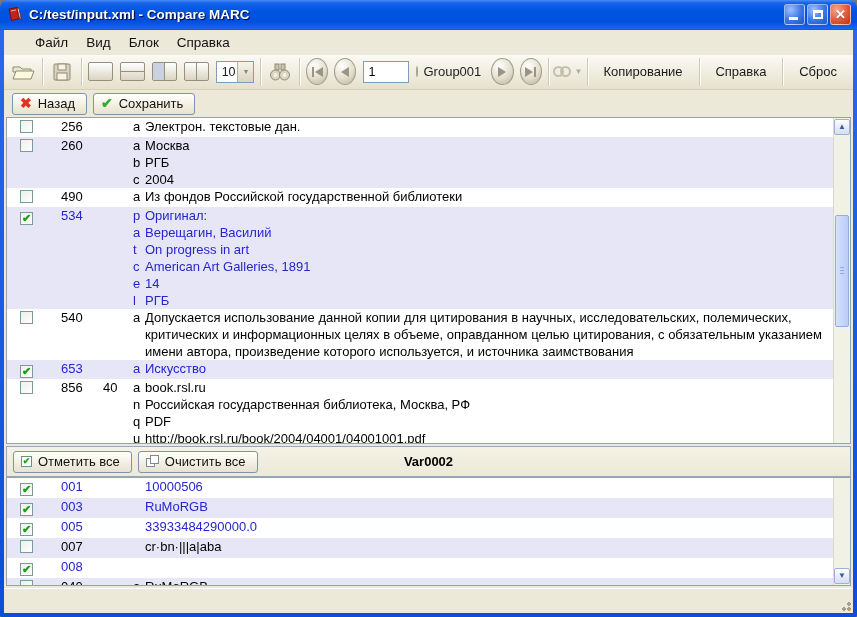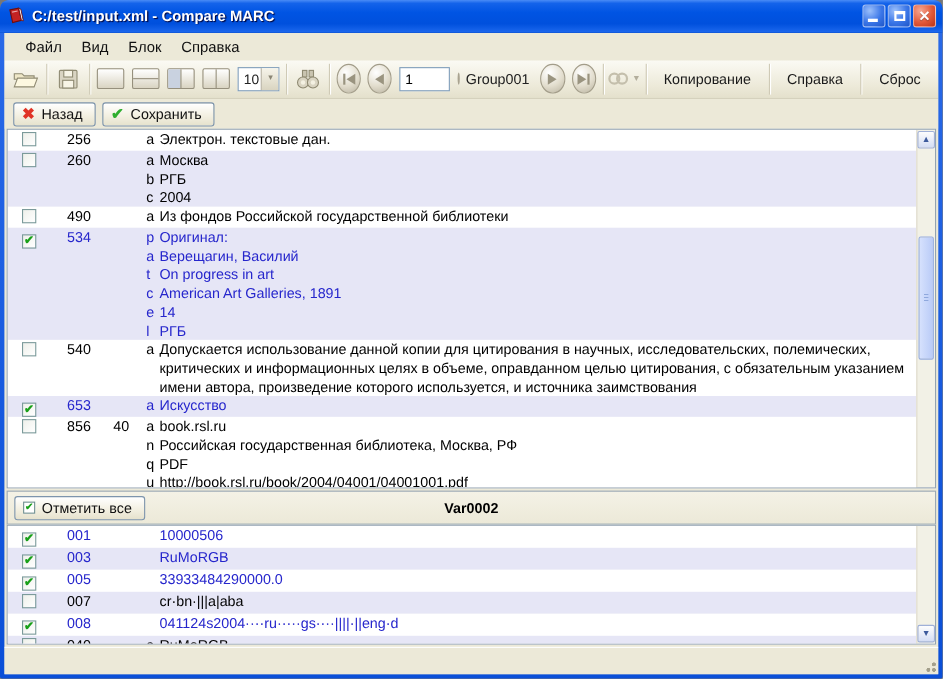--- a/index.html
+++ b/index.html
@@ -21,21 +21,21 @@
     display:flex;align-items:center;justify-content:center;position:relative;}
   .b-blue{background:radial-gradient(circle at 30% 25%,#9cc0fb,#3a76e8 55%,#1e55c8);}
   .b-red{background:radial-gradient(circle at 30% 25%,#f5a893,#e25939 55%,#b93318);}
   .g-min{position:absolute;left:4px;bottom:4px;width:9px;height:3px;background:#fff;}
   .g-max{width:10px;height:9px;border:2px solid #fff;border-top-width:3px;}
   .g-close{color:#fff;font-weight:bold;font-size:13px;line-height:1;text-shadow:0 1px 1px #00000055;}
   .appicon{width:17px;height:17px;}
   
   .client{position:absolute;top:30px;left:4px;right:4px;bottom:4px;background:#ece9d8;display:flex;flex-direction:column;overflow:hidden;}
   
-  .menubar{height:25px;display:flex;align-items:center;padding-left:10px;background:#ece9d8;font-size:13.5px;color:#111;}
+  .menubar{height:25px;display:flex;align-items:center;padding-left:22px;background:#ece9d8;font-size:13.5px;color:#111;}
   .menu-item{padding:3px 9px;cursor:default;}
   
   .toolbar{height:35px;display:flex;align-items:center;padding:0 3px;background:linear-gradient(180deg,#fbfaf4,#ece9d8 70%,#e4e0cc);border-bottom:1px solid #d5d1bd;}
   .tbtn{height:30px;min-width:32px;display:flex;align-items:center;justify-content:center;padding:0 3px;}
   .tsep{width:1px;height:28px;background:#cfcab6;box-shadow:1px 0 0 #ffffff;margin:0 3px;}
   .lay{width:25px;height:19px;border:1px solid #96907d;border-radius:2px;background:linear-gradient(180deg,#ffffff,#d9d4c2);position:relative;}
   .lay.h::after{content:"";position:absolute;left:0;right:0;top:8px;height:1px;background:#96907d;}
   .lay.v::after{content:"";position:absolute;top:0;bottom:0;left:11px;width:1px;background:#96907d;}
   .lay.vl::before{content:"";position:absolute;top:0;bottom:0;left:0;width:11px;background:#c9d2e0;}
   .combo{width:48px;height:22px;border:1px solid #7f9db9;background:#fff;display:flex;align-items:center;font-size:12.5px;}
@@ -357,20 +357,27 @@
         <span class="sbtn up">▲</span>
         <span class="sthumb" style="top:97px;height:112px;"></span>
       </div>
     </div>
 
     <div class="varheader">
       <span class="xpbtn" style="height:22px;">
         <span class="mini-cb">✔</span>
         <span>Отметить все</span>
       </span>
+      <span class="xpbtn" style="height:22px;">
+        <span class="mini-boxes">
+            <i></i>
+            <i></i>
+          </span>
+        <span>Очистить все</span>
+      </span>
       <span class="varname">Var0002</span>
     </div>
 
     <div class="listpanel" id="variantPanel">
       <div class="rows" id="variantRows">
           <div class="mrow vrow sel">
             <div class="c-cb"><span class="cb on">✔</span></div>
             <div class="c-tag" style="width:26px;flex:0 0 26px;">001</div>
             <div class="c-ind"></div>
             <div class="c-lines">
@@ -410,26 +417,20 @@
               <div class="sline">
                 <span class="c-code"></span>
                 <span class="c-val">cr·bn·|||a|aba</span>
               </div>
             </div>
           </div>
           <div class="mrow vrow sel">
             <div class="c-cb"><span class="cb on">✔</span></div>
             <div class="c-tag" style="width:26px;flex:0 0 26px;">008</div>
             <div class="c-ind"></div>
-            <div class="c-lines">
-              <div class="sline">
-                <span class="c-code"></span>
-                <span class="c-val">041124s2004····ru·····gs····||||·||eng·d</span>
-              </div>
-            </div>
           </div>
           <div class="mrow vrow alt">
             <div class="c-cb"><span class="cb"></span></div>
             <div class="c-tag" style="width:26px;flex:0 0 26px;">040</div>
             <div class="c-ind"></div>
             <div class="c-lines">
               <div class="sline">
                 <span class="c-code">a</span>
                 <span class="c-val">RuMoRGB</span>
               </div>

